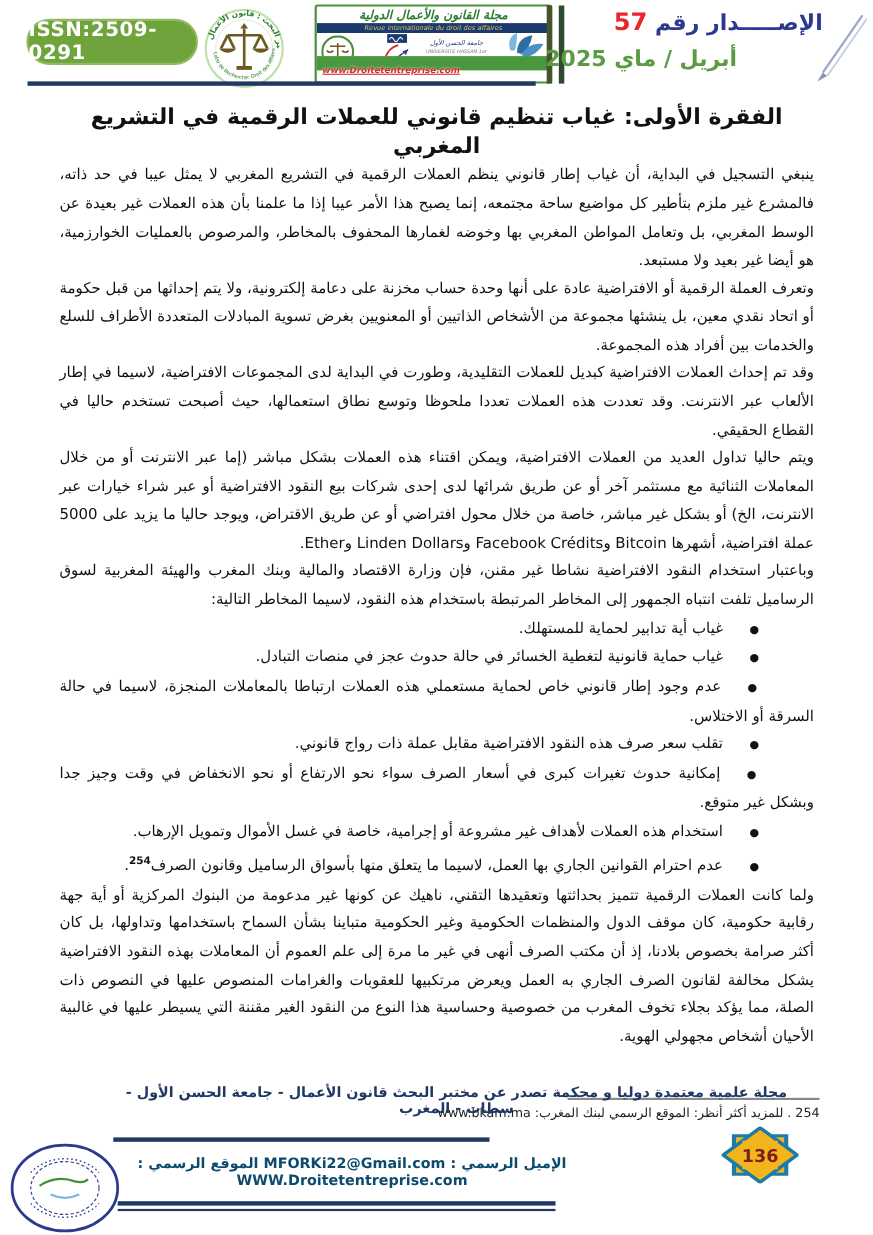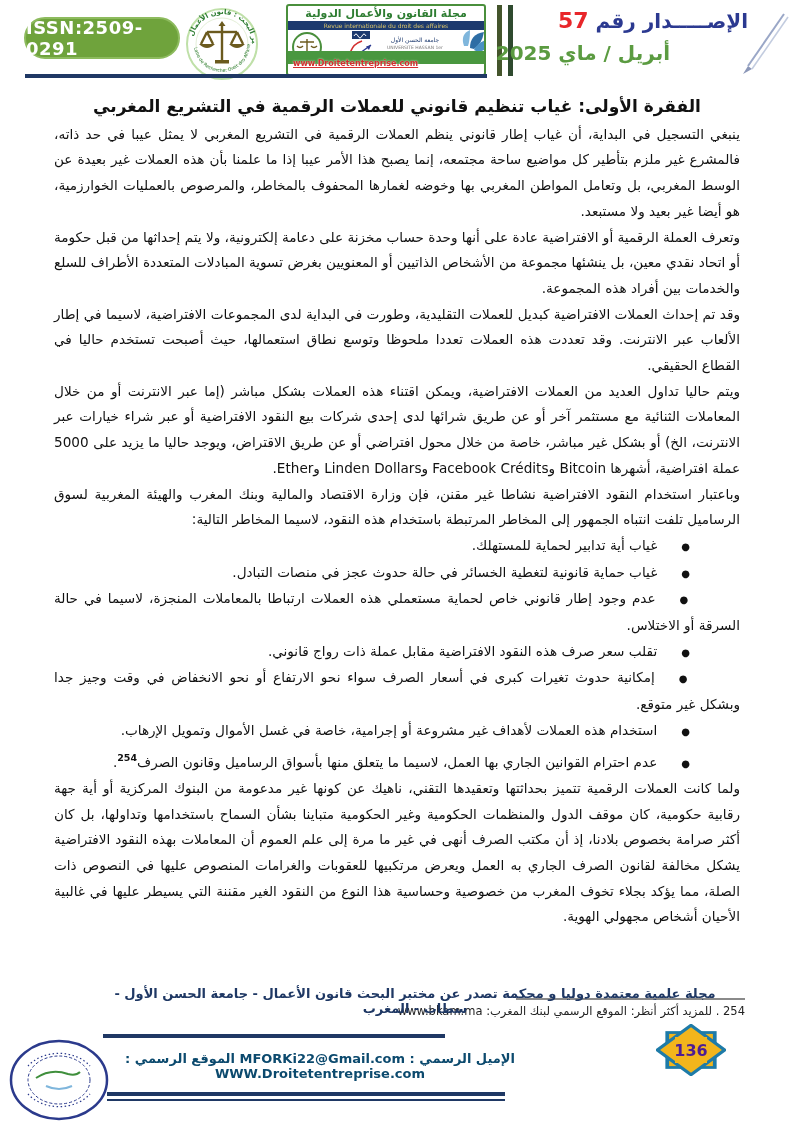--- a/index.html
+++ b/index.html
@@ -4,60 +4,60 @@
 <style>
   html,body{margin:0;padding:0;background:#e8e8e8;}
   .page{position:relative;width:794px;height:1123px;margin:0 auto;background:#ffffff;
         font-family:"DejaVu Sans",sans-serif;overflow:hidden;}
 
   
   .issn-pill{position:absolute;left:24px;top:17px;width:152px;height:38px;background:#6fa33c;
              border:2px solid #8dbb5e;border-radius:21px;color:#fff;font-weight:bold;font-size:18px;
              display:flex;align-items:center;justify-content:center;letter-spacing:.5px;}
   .lab-logo{position:absolute;left:180px;top:6px;}
-  .journal-logo{position:absolute;left:286px;top:4px;width:200px;height:72px;background:#fff;
-                border:2px solid #4a8f3c;border-radius:3px;box-sizing:border-box;overflow:hidden;}
+  .journal-logo{position:absolute;left:286px;top:4px;width:216px;height:72px;background:#fff;
+                border:2px solid #4a8f3c;border-radius:3px;box-sizing:border-box;overflow:hidden;font-style:italic;}
   .jl-title{color:#2e7d32;font-weight:bold;font-size:11px;text-align:center;line-height:14px;direction:rtl;padding-top:1px;}
   .jl-sub{background:#1d3a6e;color:#d8c36a;font-size:6px;text-align:center;line-height:9px;height:9px;overflow:hidden;}
   .jl-mid{position:relative;height:34px;}
   .jl-univ{position:absolute;left:96px;top:6px;width:62px;text-align:center;color:#1d3a6e;font-size:6px;line-height:7px;direction:rtl;}
   .jl-univ .fr{font-size:4.5px;color:#777;direction:ltr;}
   .jl-band{position:absolute;left:0;bottom:0;width:100%;height:13px;background:#49973f;}
   .jl-site{color:#d32f2f;font-weight:bold;font-size:8px;line-height:13px;padding-left:5px;
            text-shadow:0 0 2px #fff;text-decoration:underline;}
   .hdr-bars{position:absolute;left:497px;top:5px;width:16px;height:71px;
             border-left:5px solid #44552c;border-right:5px solid #2f4a2f;box-sizing:border-box;}
   .issue-block{position:absolute;left:516px;top:8px;width:232px;direction:rtl;}
   .issue-l1{text-align:right;font-weight:bold;font-size:20px;color:#2b3990;}
   .issue-l1 .num{color:#e8262a;font-size:22px;}
   .issue-l2{text-align:right;margin-left:8px;margin-right:78px;font-weight:bold;font-size:20px;color:#5b9b41;margin-top:8px;white-space:nowrap;}
   .pencil{position:absolute;left:736px;top:10px;}
   .hdr-line{position:absolute;left:25px;top:74px;width:462px;height:4px;background:#1f3864;}
 
   
   .body-text{position:absolute;top:94px;left:54px;right:54px;direction:rtl;text-align:justify;
              color:#111;font-size:13.6px;line-height:25.7px;}
-  .article-title{font-weight:bold;text-align:center;font-size:17px;margin-bottom:2px;}
+  .article-title{font-weight:bold;text-align:center;font-size:20px;margin-bottom:2px;}
   .para{margin:0;}
   .bullet{text-indent:50px;}
   .bmark{font-size:10px;}
   .bgap{display:inline-block;width:24px;}
   sup.fn{font-size:9.5px;font-weight:bold;}
 
   
   .footnote-sep{position:absolute;left:516px;top:998px;width:229px;border-top:2px solid #8a8a8a;}
   .footnote{position:absolute;left:45px;top:1004px;width:700px;direction:rtl;text-align:right;
             font-size:11.5px;color:#222;}
   .footnote .url{color:#222;}
 
   
   .foot-line-a{position:absolute;left:103px;top:1034px;width:342px;height:4px;background:#1f3864;}
   .badge{position:absolute;left:656px;top:1024px;}
   .badge-num{position:absolute;left:0;top:0;width:70px;height:52px;display:flex;align-items:center;
-             justify-content:center;color:#4c1d95;font-weight:bold;font-size:16px;}
+             justify-content:center;color:#7f1d1d;font-weight:bold;font-size:16px;}
   .stamp{position:absolute;left:6px;top:1038px;}
   .foot-l1{position:absolute;left:95px;top:986px;width:640px;direction:rtl;text-align:center;
            color:#1f3864;font-weight:bold;font-size:13px;}
   .foot-l2{position:absolute;left:60px;top:1051px;width:520px;direction:rtl;text-align:center;
            color:#0c4a6e;font-weight:bold;font-size:13px;}
   .foot-line-b{position:absolute;left:107px;top:1092px;width:398px;height:3px;
                border-top:4px solid #1f3864;border-bottom:2px solid #1f3864;}
 </style>
 </head>
 <body>

